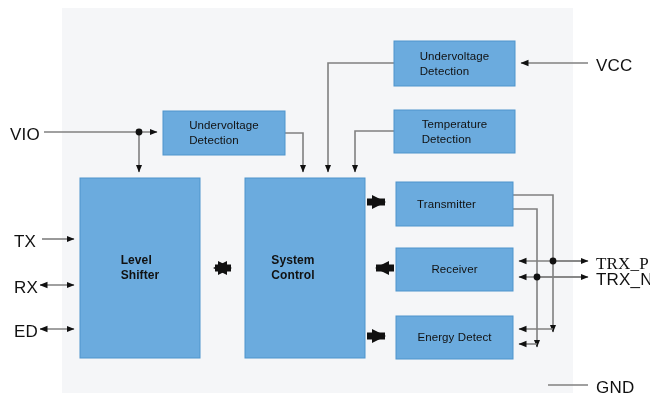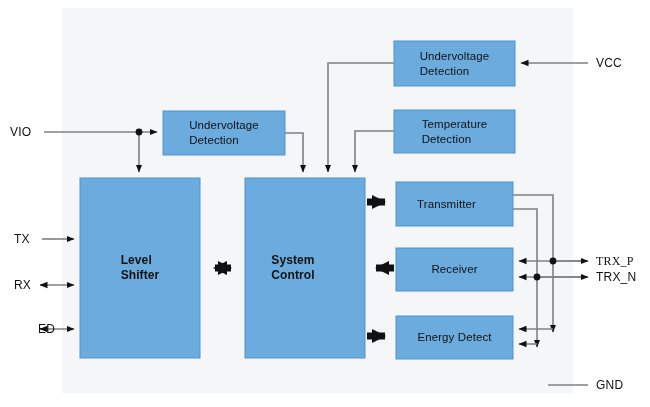--- a/index.html
+++ b/index.html
@@ -39,21 +39,21 @@
     pointer-events: none;
     white-space: pre-line;
   }
   .blk-label.bold {
     font-weight: bold;
     font-size: 12px;
   }
   .pin-label {
     position: absolute;
     color: #111111;
-    font-size: 12px;
+    font-size: 17px;
     letter-spacing: 0.2px;
     white-space: nowrap;
   }
 </style>
 </head>
 <body>
 
 <div id="diagram-root">
 
   <svg id="svg-layer" viewBox="0 0 650 407">
@@ -151,19 +151,19 @@
 
   <div class="blk-label" style="left:388px; top:182px; width:117px; height:44px;">Transmitter</div>
 
   <div class="blk-label" style="left:396px; top:316px; width:117px; height:43px;">Energy Detect</div>
 
   <div class="blk-label" style="left:396px; top:248px; width:117px; height:43px;">Receiver</div>
 
   <div class="pin-label" style="left:10px; top:125px;">VIO</div>
   <div class="pin-label" style="left:14px; top:232px;">TX</div>
   <div class="pin-label" style="left:14px; top:278px;">RX</div>
-  <div class="pin-label" style="left:14px; top:322px;margin-left:24px;">ED</div>
+  <div class="pin-label" style="left:14px; top:322px;">ED</div>
   <div class="pin-label" style="left:596px; top:56px;">VCC</div>
   <div class="pin-label" style="left:596px; top:254px;font-family:Liberation Serif, serif;">TRX_P</div>
   <div class="pin-label" style="left:596px; top:270px;">TRX_N</div>
   <div class="pin-label" style="left:596px; top:378px;">GND</div>
 
 </div>
 
 </body></html>

